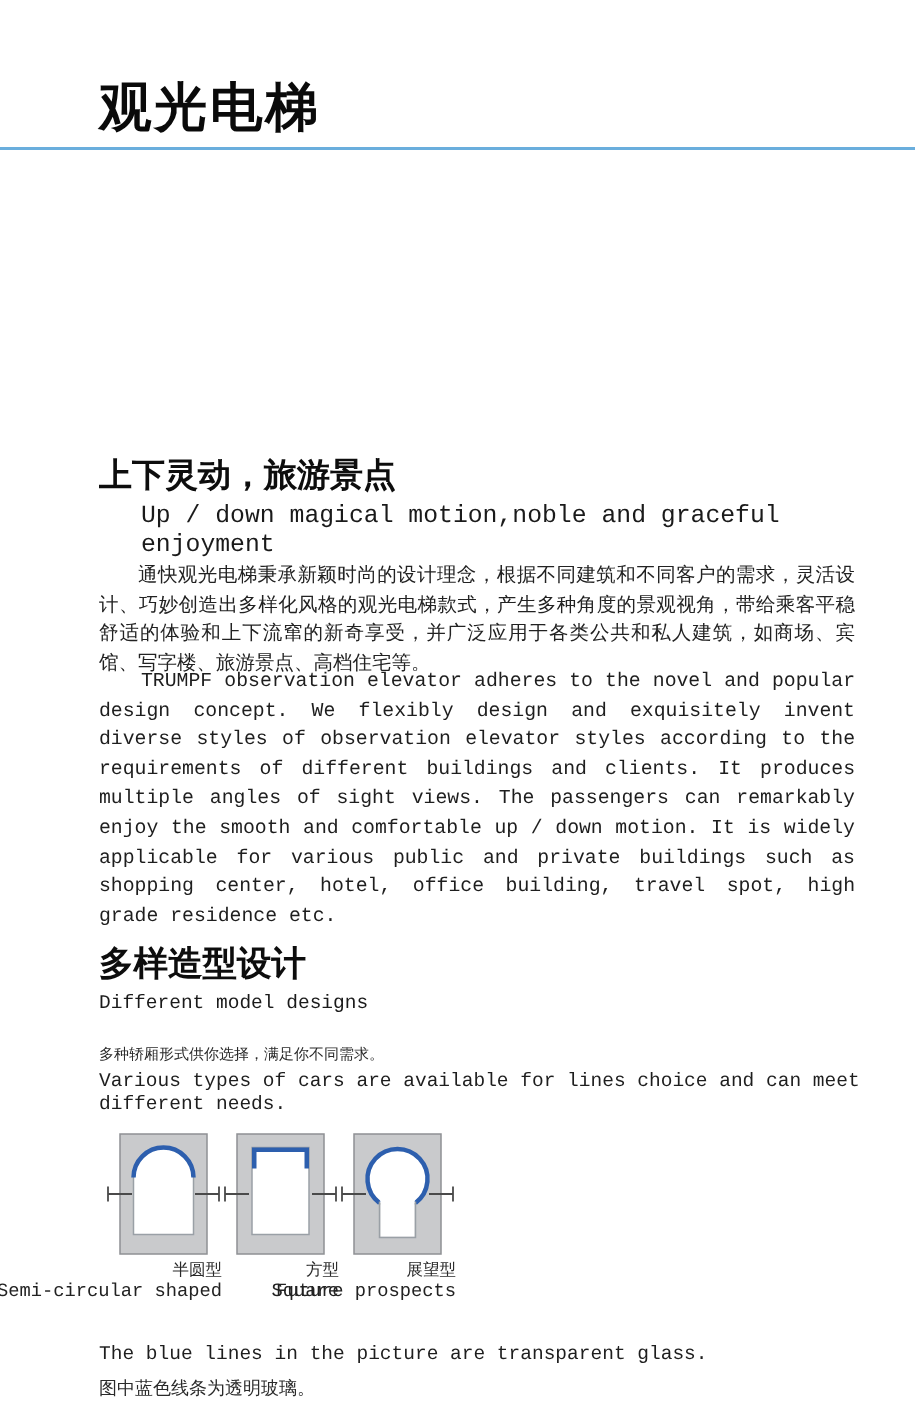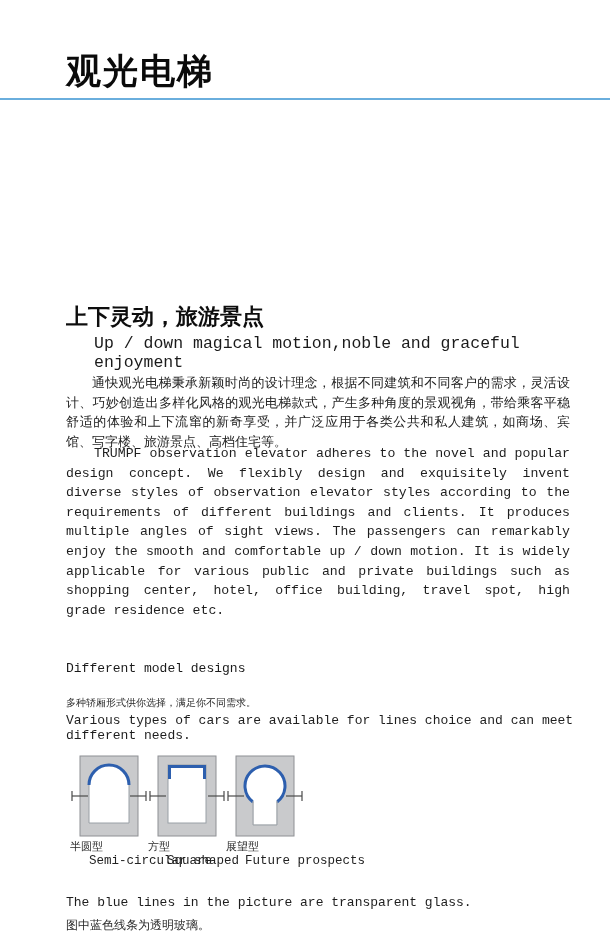--- a/index.html
+++ b/index.html
@@ -59,21 +59,21 @@
   .note-en{
     top:713px;left:66px;
     font-size:13px;color:#1e1e1e;
   }
   .diagrams{
     top:755px;left:70px;width:312px;
     display:flex;flex-direction:row;
   }
   .fig{
     width:78px;
-    display:flex;flex-direction:column;align-items:flex-start;
+    display:flex;flex-direction:column;align-items:flex-end;
   }
   .fig svg{display:block;}
   .fig-label-cn{
     margin-top:1px;font-size:11px;color:#2a2a2a;white-space:nowrap;
   }
   .fig-label-en{
     font-size:12.5px;color:#222;white-space:nowrap;line-height:14px;margin-left:19px;
   }
   .glass-note-cn{
     top:917px;left:66px;
@@ -97,20 +97,21 @@
 <div class="page">
 
   <div class="abs title-cn">观光电梯</div>
   <div class="abs rule"></div>
 
   <div class="abs h2-cn">上下灵动，旅游景点</div>
   <div class="abs h2-en">Up / down magical motion,noble and graceful enjoyment</div>
   <div class="abs para-cn">通快观光电梯秉承新颖时尚的设计理念，根据不同建筑和不同客户的需求，灵活设计、巧妙创造出多样化风格的观光电梯款式，产生多种角度的景观视角，带给乘客平稳舒适的体验和上下流窜的新奇享受，并广泛应用于各类公共和私人建筑，如商场、宾馆、写字楼、旅游景点、高档住宅等。</div>
   <div class="abs para-en">TRUMPF observation elevator adheres to the novel and popular design concept.  We flexibly design and exquisitely invent diverse styles of observation elevator styles according to the requirements of different buildings and clients.  It produces multiple angles of sight views.  The passengers can remarkably enjoy the smooth and comfortable up / down motion.  It is widely applicable for various public and private buildings such as shopping center, hotel, office building, travel spot, high grade residence etc.</div>
 
+  <div class="abs h3-cn">多样造型设计</div>
   <div class="abs h3-en">Different model designs</div>
   <div class="abs note-cn">多种轿厢形式供你选择，满足你不同需求。</div>
   <div class="abs note-en">Various types of cars are available for lines choice and can meet different needs.</div>
 
   <div class="abs diagrams">
 
     <div class="fig">
       <svg width="78" height="83" viewBox="0 0 78 83">
         <rect class="d-box" x="10" y="1" width="58" height="80"></rect>
         <path class="d-shape" d="M19 68 V30 A20 20 0 0 1 59 30 V68 Z"></path>

